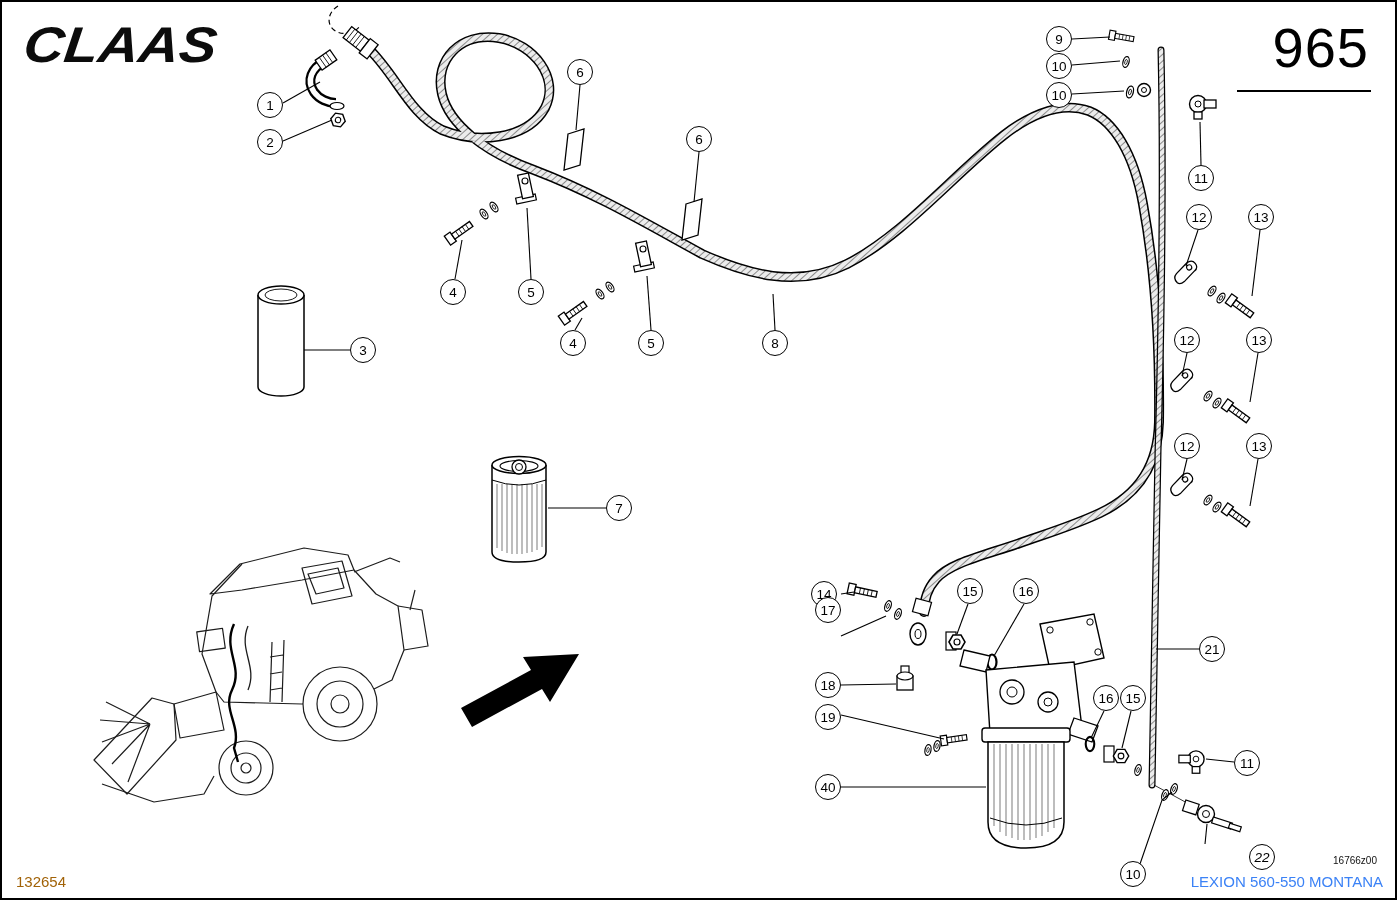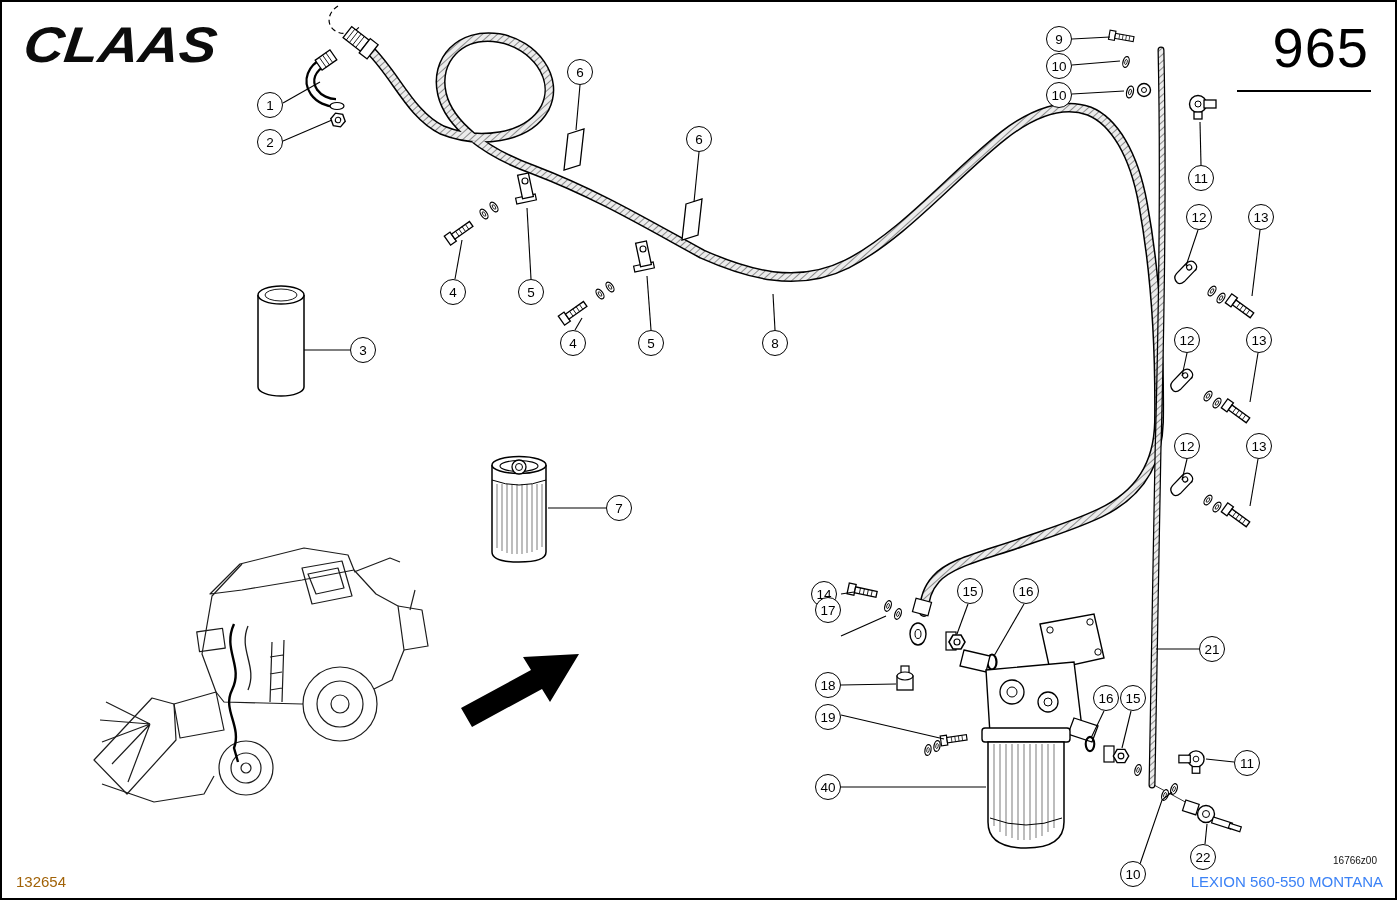--- a/index.html
+++ b/index.html
@@ -392,17 +392,17 @@
       <div class="callout" style="left: 968px; top: 589px;">15</div>
       <div class="callout" style="left: 1024px; top: 589px;">16</div>
       <div class="callout" style="left: 826px; top: 608px;">17</div>
       <div class="callout" style="left: 826px; top: 683px;">18</div>
       <div class="callout" style="left: 826px; top: 715px;">19</div>
       <div class="callout" style="left: 826px; top: 785px;">40</div>
       <div class="callout" style="left: 1104px; top: 696px;">16</div>
       <div class="callout" style="left: 1131px; top: 696px;">15</div>
       <div class="callout" style="left: 1210px; top: 647px;">21</div>
       <div class="callout" style="left: 1245px; top: 761px;">11</div>
-      <div class="callout" style="left: 1201px; top: 855px;">22</div>
+      <div class="callout" style="left: 1260px; top: 855px; font-style: italic;">22</div>
       <div class="callout" style="left: 1131px; top: 872px;">10</div>
     </div>
 
 </div>
 
 </body></html>

